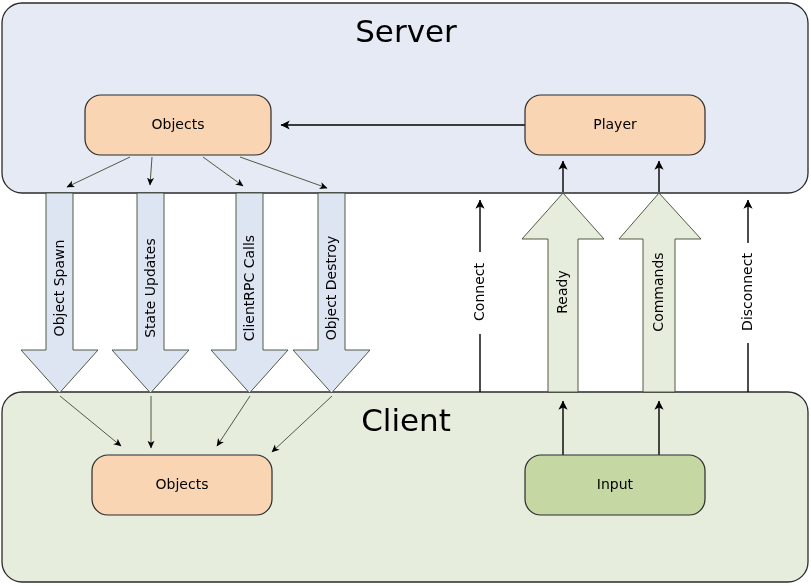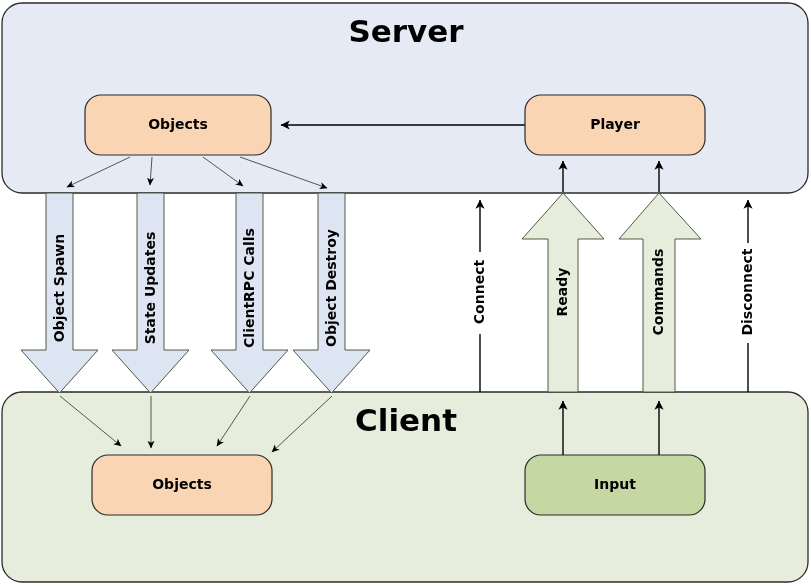--- a/index.html
+++ b/index.html
@@ -10,21 +10,20 @@
   body {
     width: 811px;
     height: 586px;
     font-family: "DejaVu Sans", "Liberation Sans", sans-serif;
     overflow: hidden;
   }
   #diagram-root {
     position: relative;
     width: 811px;
     height: 586px;
-    font-weight: bold;
   }
   svg.diagram {
     display: block;
     width: 811px;
     height: 586px;
   }
   .container-label {
     font-family: "DejaVu Sans", "Liberation Sans", sans-serif;
     font-size: 31px;
     fill: #000000;

